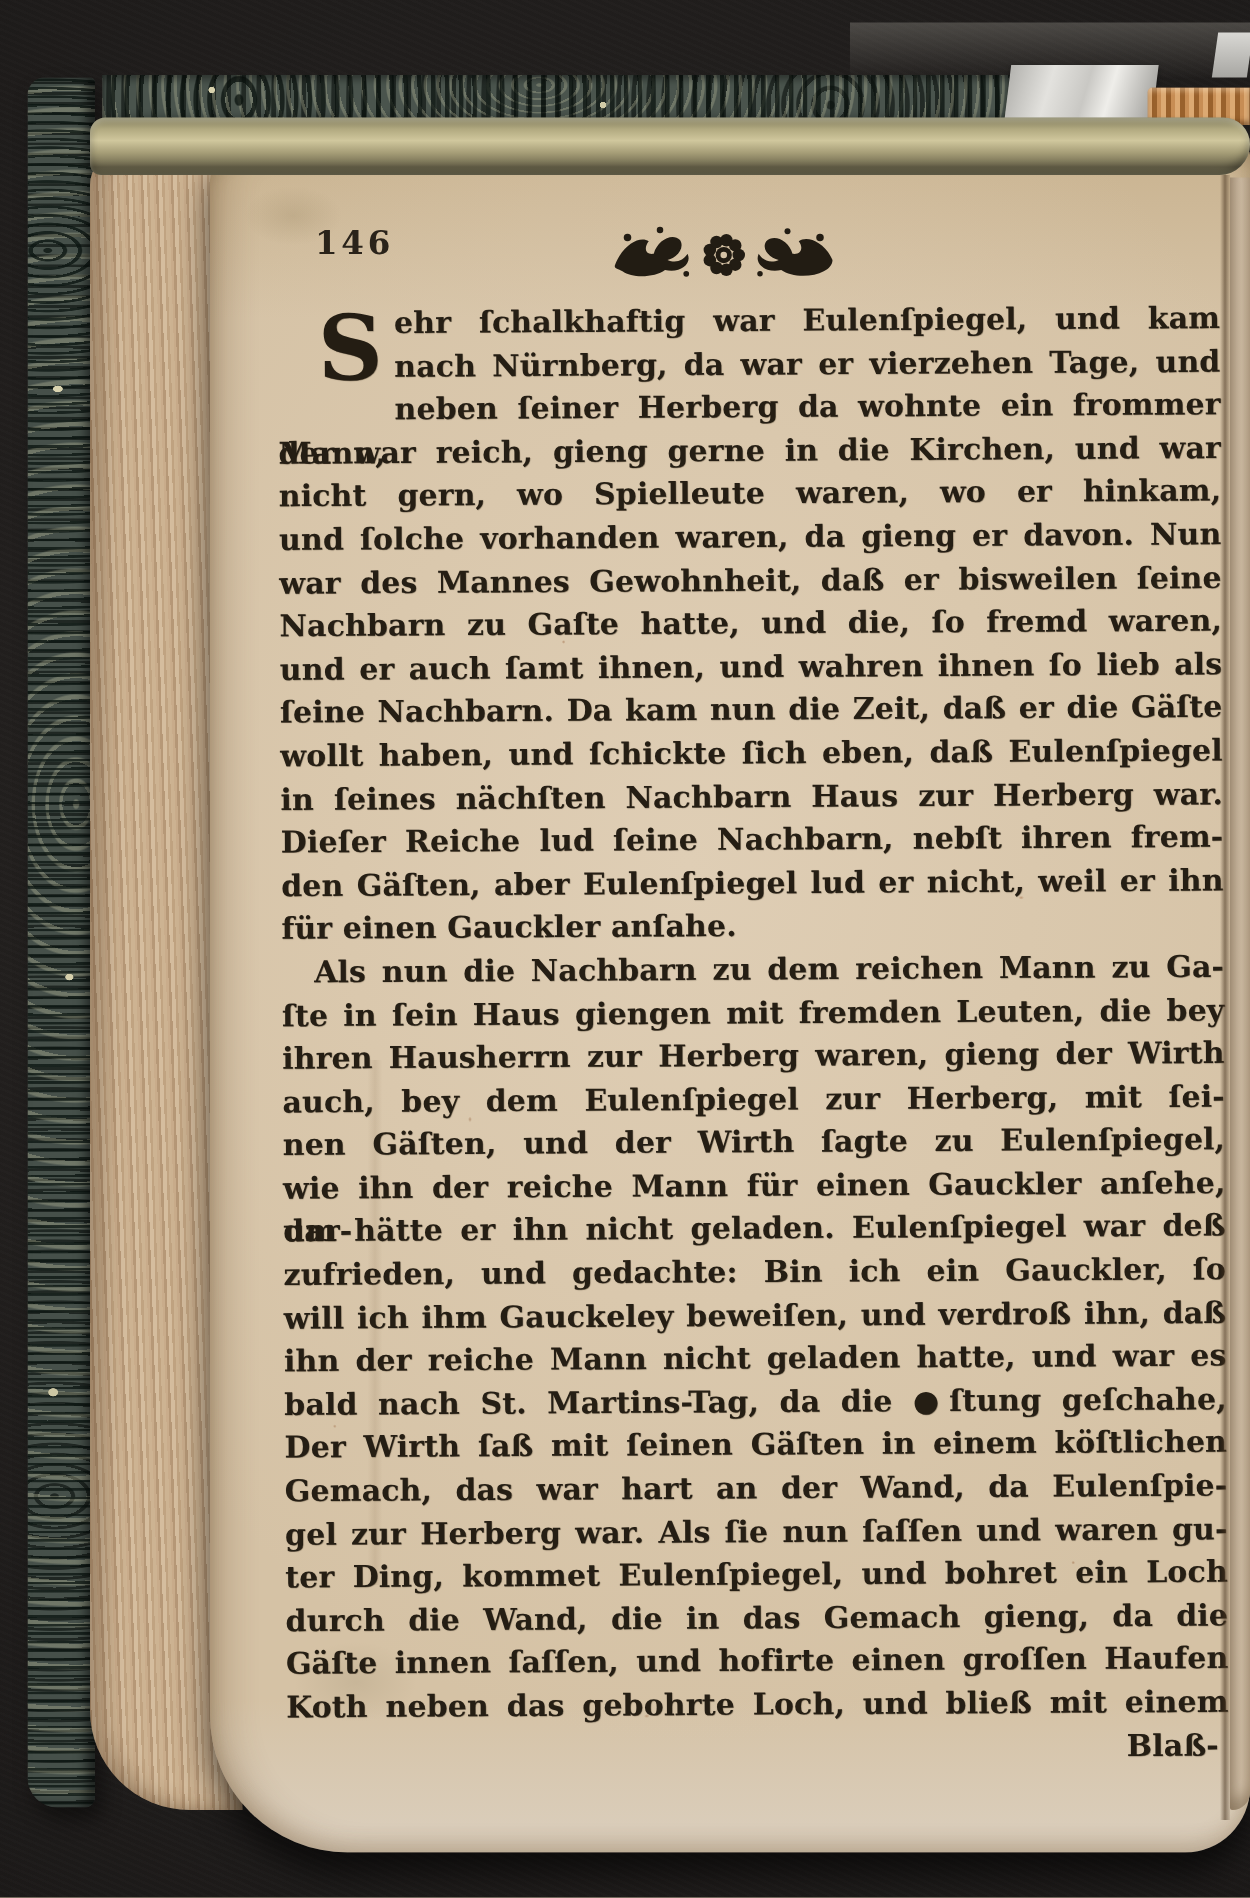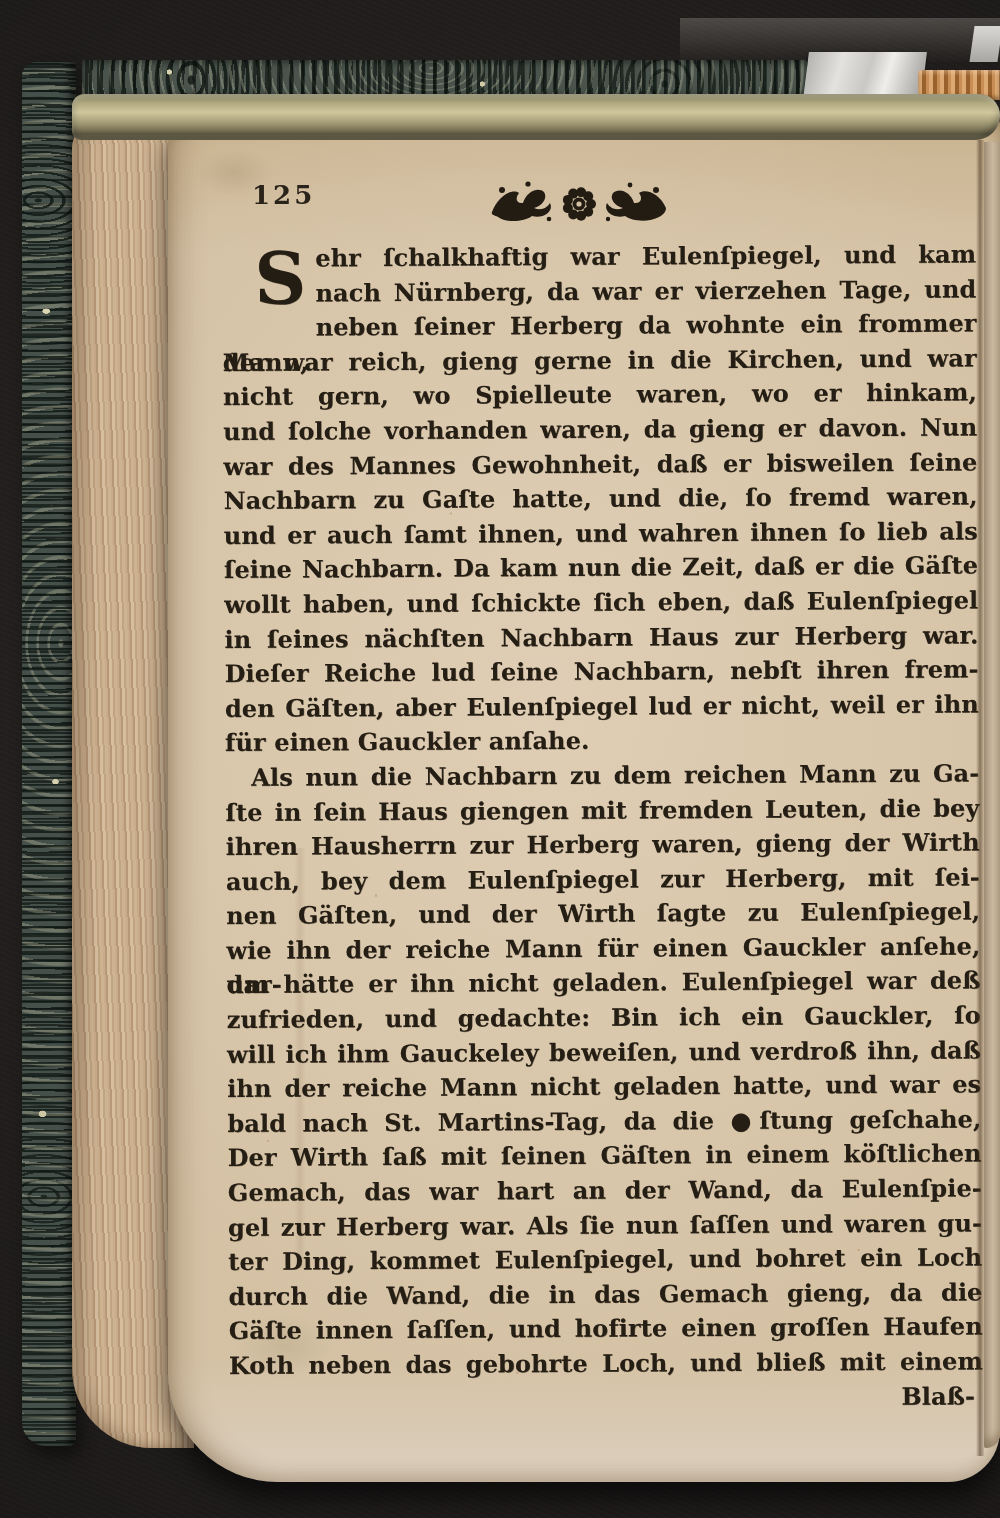--- a/index.html
+++ b/index.html
@@ -159,21 +159,21 @@
   <div class="left-marble"></div>
   <div class="top-marble"></div>
   <div class="white-patch"></div>
   <div class="headband"></div>
 
   <div class="page-stack"></div>
 
   <div class="page">
     <div class="fold-shade"></div>
 
-    <div class="page-number">125</div>
+    <div class="page-number">146</div>
 
     <div class="ornament">
       <svg viewBox="0 0 182 52" xmlns="http://www.w3.org/2000/svg" fill="#221c13">
         <path d="M4 34 C10 18 24 10 31 15 C27 20 28 26 35 25 C38 14 50 8 56 14 C60 20 54 28 46 30 C53 33 59 30 62 25 C66 33 56 41 44 38 C36 44 18 45 10 39 C6 37 3 37 4 34 Z"></path>
         <circle cx="14" cy="12" r="3"></circle>
           <circle cx="40" cy="6" r="2.6"></circle>
           <circle cx="61" cy="41" r="2.3"></circle>
         <circle cx="103" cy="26" r="5"></circle>
           <circle cx="100.2" cy="33.7" r="5"></circle>
           <circle cx="93.1" cy="37.8" r="5"></circle>

